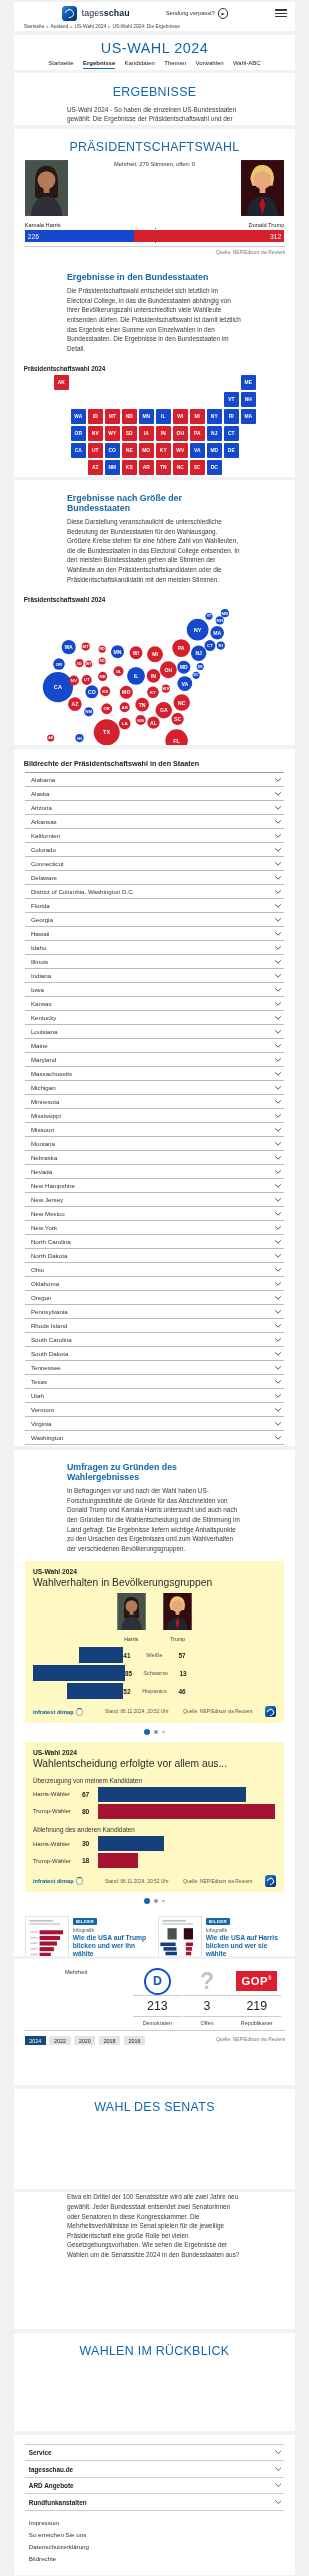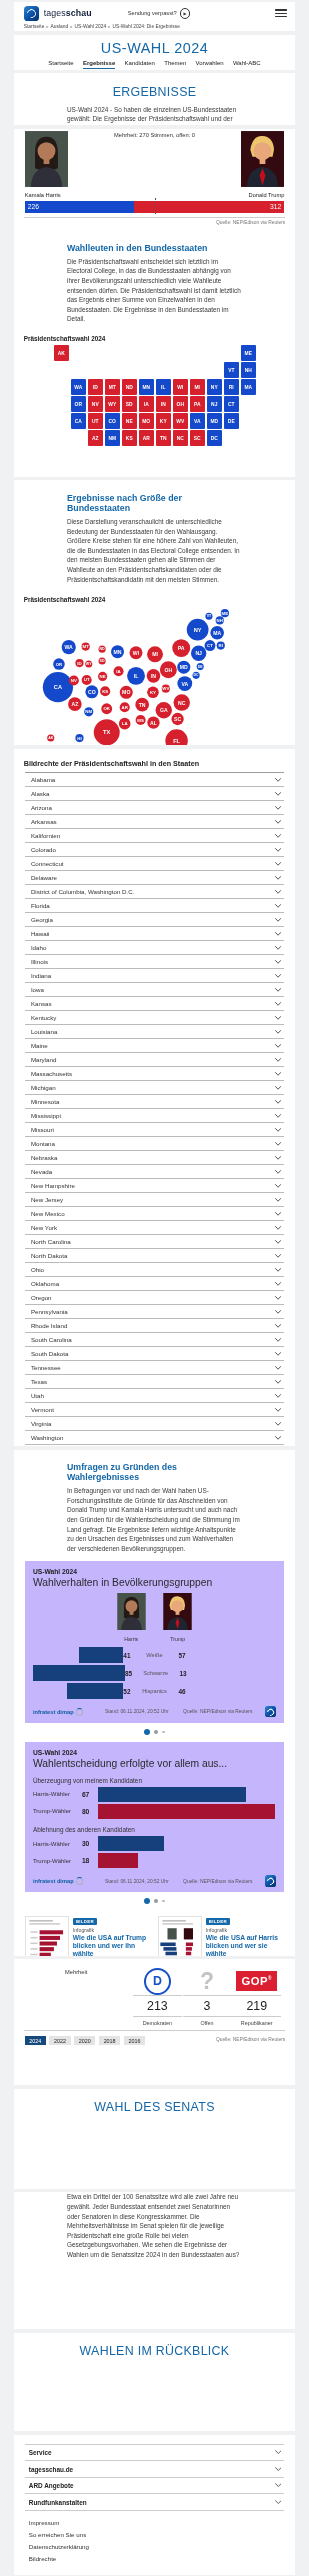--- a/index.html
+++ b/index.html
@@ -1,21 +1,21 @@
 <!DOCTYPE html>
 <html style="font-size:8.2px"><head>
 <meta charset="utf-8">
 <style>
   html,body{margin:0;padding:0;}
   body{width:309px;height:2586px;overflow:hidden;background:#f0f1f2;
        font-family:"Liberation Sans",sans-serif;color:#333;}
   .card{margin:0 14.4px 3.6px;background:#fff;box-sizing:border-box;overflow:hidden;}
   
   .hdr{margin-top:2.1px;height:29px;position:relative;}
-  .hdr-top{display:flex;align-items:center;padding:3.6px 7.2px 0 9.3px;}
+  .hdr-top{display:flex;align-items:center;padding:3.6px 7.2px 0 9.3px;margin-left:38px;}
   .ts-logo{width:15.5px;height:15.5px;border-radius:3.6px;
     background:linear-gradient(135deg,#2f86d2,#0a4ea3 55%,#063064);position:relative;flex:0 0 auto;}
   .ts-logo::after{content:"";position:absolute;left:3.1px;top:3.1px;width:7.2px;height:7.2px;
     border:1.3px solid #fff;border-radius:50%;border-left-color:transparent;transform:rotate(-35deg);}
   .brand{font-size:8.8px;color:#12203a;margin-left:4.6px;letter-spacing:0.1px;}
   .brand b{font-weight:700;}
   .missed{margin-left:36px;font-size:5.7px;color:#333;display:flex;align-items:center;gap:3.1px;}
   .play{width:8.2px;height:8.2px;border:0.8px solid #333;border-radius:50%;display:inline-flex;
     align-items:center;justify-content:center;font-size:4.1px;color:#333;}
   .burger{margin-left:auto;width:12.4px;display:flex;flex-direction:column;gap:2.1px;cursor:pointer;}
@@ -60,21 +60,21 @@
   .size{height:265px;}
   .bubbles{display:block;margin:0 auto;}
   
   .acc-card{height:697px;padding-top:3.1px;}
   .acc-head{margin:7.2px 9.3px 4.1px;font-size:7.2px;font-weight:700;color:#222;}
   .acc{margin:0 10.3px;border-top:0.8px solid #9c9c9c;}
   .acc-row{height:13px;display:flex;align-items:center;justify-content:space-between;
     border-bottom:0.5px solid #bbb;font-size:6.2px;color:#333;padding:0 3.1px 0 6.2px;cursor:pointer;}
   
   .polls{height:506px;}
-  .panel{margin:7.2px 10.3px 0;background:#c4b5fd;padding:7.2px 8.2px 5.2px;}
+  .panel{margin:7.2px 10.3px 0;background:#fef9c3;padding:7.2px 8.2px 5.2px;}
   .kicker{font-size:6.7px;font-weight:700;color:#222;}
   .ptitle{font-size:10.3px;color:#2b2b2b;margin:2.1px 0 5.2px;font-weight:400;}
   .pp-row{display:flex;justify-content:center;gap:17.5px;}
   .pp{text-align:center;font-size:5.2px;color:#333;}
   .dvg{display:flex;align-items:center;height:15.5px;margin-bottom:2.6px;}
   .dvg .lz{width:93px;display:flex;justify-content:flex-end;}
   .dvg .cz{width:64px;display:flex;align-items:center;}
   .dvg .cz .v{width:14.4px;font-weight:700;font-size:6.4px;color:#222;}
   .dvg .cz .v.r{text-align:right;}
   .dvg .cz .gl{flex:1;text-align:center;font-size:5.7px;color:#555;}
@@ -170,20 +170,21 @@
       <span class="tab">Wahl-ABC</span>
     </div>
 </div>
 
 <div class="card intro">
   <div class="sec-title">ERGEBNISSE</div>
   <div class="copy">US-Wahl 2024 - So haben die einzelnen US-Bundesstaaten gewählt: Die Ergebnisse der Präsidentschaftswahl und der Wahlen zum Senat und Repräsentantenhaus in interaktiven Grafiken.</div>
 </div>
 
 <div class="card pres">
+  <div class="sec-title">PRÄSIDENTSCHAFTSWAHL</div>
   <div class="duel">
     <div class="note">Mehrheit: 270 Stimmen, offen: 0</div>
     <span class="photo left" id="harris-photo">
         <svg width="43" height="56" viewBox="0 0 60 78" style="display:block">
           <rect width="60" height="78" fill="#47524a"></rect>
           <path d="M14 30 Q14 8 30 8 Q46 8 46 32 L46 52 Q30 60 14 52 Z" fill="#241a15"></path>
           <circle cx="30" cy="28" r="12.5" fill="#b27a59"></circle>
           <rect x="26" y="38" width="8" height="8" fill="#b27a59"></rect>
           <path d="M8 78 Q10 52 30 50 Q50 52 52 78 Z" fill="#2e2f38"></path>
         </svg>
@@ -205,21 +206,21 @@
   </div>
   <div class="evbar">
     <span class="h" id="ev-harris" style="width: 42.0074%;"></span>
     <span class="vl">226</span>
     <span class="vr">312</span>
     <span class="maj" id="maj-mark" style="left: 50.1859%;"></span>
   </div>
   <div class="divider"></div>
   <div class="src">Quelle: NEP/Edison via Reuters</div>
 
-  <div class="sub-head">Wahlleuten in den Bundesstaaten</div>
+  <div class="sub-head">Ergebnisse in den Bundesstaaten</div>
   <div class="copy">Die Präsidentschaftswahl entscheidet sich letztlich im Electoral College, in das die Bundesstaaten abhängig von ihrer Bevölkerungszahl unterschiedlich viele Wahlleute entsenden dürfen. Die Präsidentschaftswahl ist damit letztlich das Ergebnis einer Summe von Einzelwahlen in den Bundesstaaten. Die Ergebnisse in den Bundesstaaten im Detail.</div>
   <div class="chart-label">Präsidentschaftswahl 2024</div>
   <div class="tilemap" id="tilemap">
       <div class="tile" style="left:0px;top:0px;background:#d7202d">AK</div>
       <div class="tile" style="left:187px;top:0px;background:#1449cc">ME</div>
       <div class="tile" style="left:170px;top:17px;background:#1449cc">VT</div>
       <div class="tile" style="left:187px;top:17px;background:#1449cc">NH</div>
       <div class="tile" style="left:17px;top:34px;background:#1449cc">WA</div>
       <div class="tile" style="left:34px;top:34px;background:#d7202d">ID</div>
       <div class="tile" style="left:51px;top:34px;background:#d7202d">MT</div>

